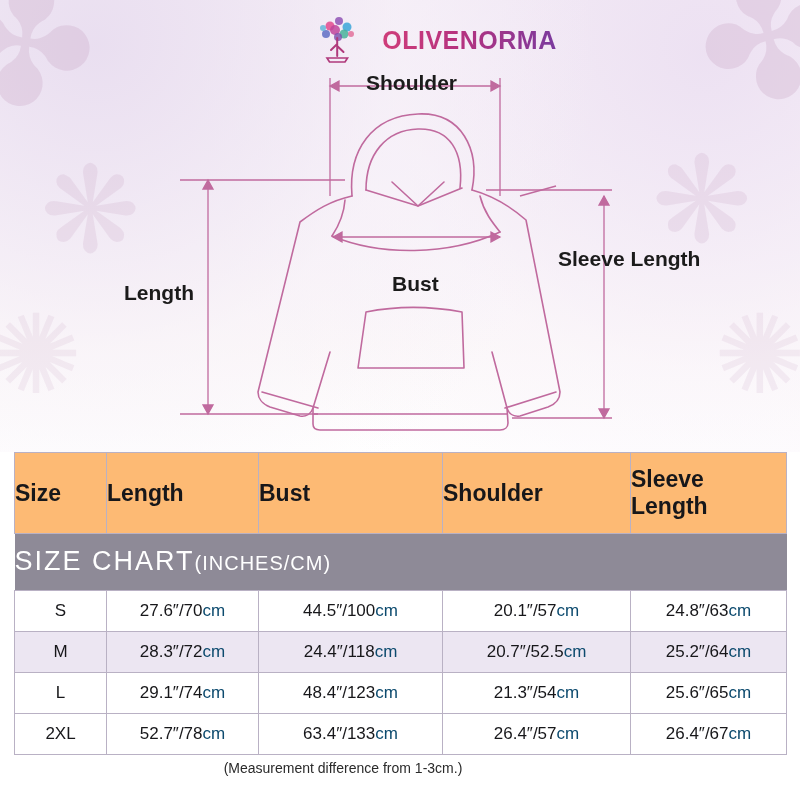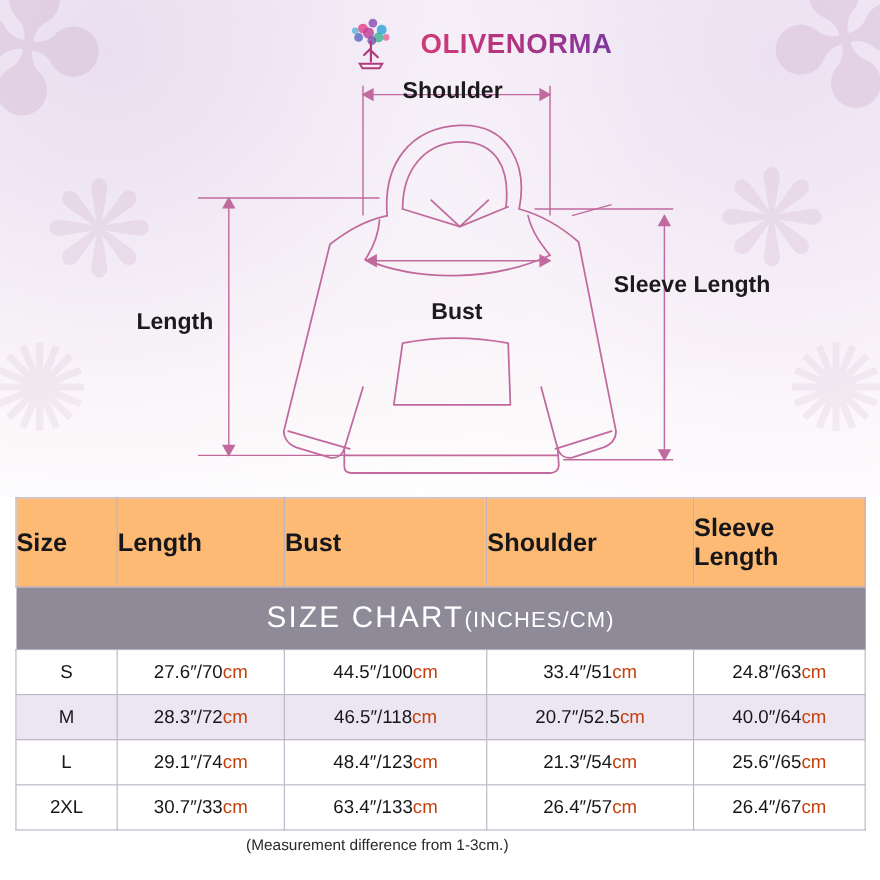--- a/index.html
+++ b/index.html
@@ -59,21 +59,21 @@
   #lab-sleeve{ left:558px; top:247px; }
 
   
   .table-area{
     position:absolute; left:14px; top:452px; width:772px;
   }
   table{ border-collapse:collapse; width:772px; table-layout:fixed; }
   .title-row td{
     background:#8e8a97;
     color:#ffffff;
-    text-align:center;
+    text-align:left;
     padding:12px 0 13px;
     border:none;
   }
   .title-main{ font-size:27px; letter-spacing:2px; }
   .title-sub{ font-size:20px; letter-spacing:1px; }
 
   thead th{
     background:#fdba74;
     color:#17171a;
     font-size:23px;
@@ -84,21 +84,21 @@
   }
   tbody td{
     font-size:17px;
     color:#17171a;
     text-align:center;
     padding:10px 0;
     border:1px solid #b9b1c4;
     background:#ffffff;
   }
   tbody tr.alt td{ background:#ece6f2; }
-  .unit{ color:#c2410c; }
+  .unit{ color:#0c4a6e; }
   .note{
     position:absolute; left:0; top:760px; width:686px; text-align:center;
     font-size:14px; color:#2a2a2a;
   }
   col.c0{ width:92px; } col.c1{ width:152px; } col.c2{ width:184px; }
   col.c3{ width:188px; } col.c4{ width:156px; }
 </style>
 </head>
 <body>
 
@@ -213,40 +213,40 @@
           <th>Bust</th>
           <th>Shoulder</th>
           <th>Sleeve Length</th>
         </tr>
       </thead>
       <tbody>
         <tr>
           <td>S</td>
           <td><span>27.6″/70</span><span class="unit">cm</span></td>
           <td><span>44.5″/100</span><span class="unit">cm</span></td>
-          <td><span>33.4″/51</span><span class="unit">cm</span></td>
+          <td><span>20.1″/57</span><span class="unit">cm</span></td>
           <td><span>24.8″/63</span><span class="unit">cm</span></td>
         </tr>
         <tr class="alt">
           <td>M</td>
           <td><span>28.3″/72</span><span class="unit">cm</span></td>
-          <td><span>46.5″/118</span><span class="unit">cm</span></td>
+          <td><span>24.4″/118</span><span class="unit">cm</span></td>
           <td><span>20.7″/52.5</span><span class="unit">cm</span></td>
-          <td><span>40.0″/64</span><span class="unit">cm</span></td>
+          <td><span>25.2″/64</span><span class="unit">cm</span></td>
         </tr>
         <tr>
           <td>L</td>
           <td><span>29.1″/74</span><span class="unit">cm</span></td>
           <td><span>48.4″/123</span><span class="unit">cm</span></td>
           <td><span>21.3″/54</span><span class="unit">cm</span></td>
           <td><span>25.6″/65</span><span class="unit">cm</span></td>
         </tr>
         <tr>
           <td>2XL</td>
-          <td><span>30.7″/33</span><span class="unit">cm</span></td>
+          <td><span>52.7″/78</span><span class="unit">cm</span></td>
           <td><span>63.4″/133</span><span class="unit">cm</span></td>
           <td><span>26.4″/57</span><span class="unit">cm</span></td>
           <td><span>26.4″/67</span><span class="unit">cm</span></td>
         </tr>
       </tbody>
     </table>
   </div>
 
   <div class="note">(Measurement difference from 1-3cm.)</div>
 </div>

